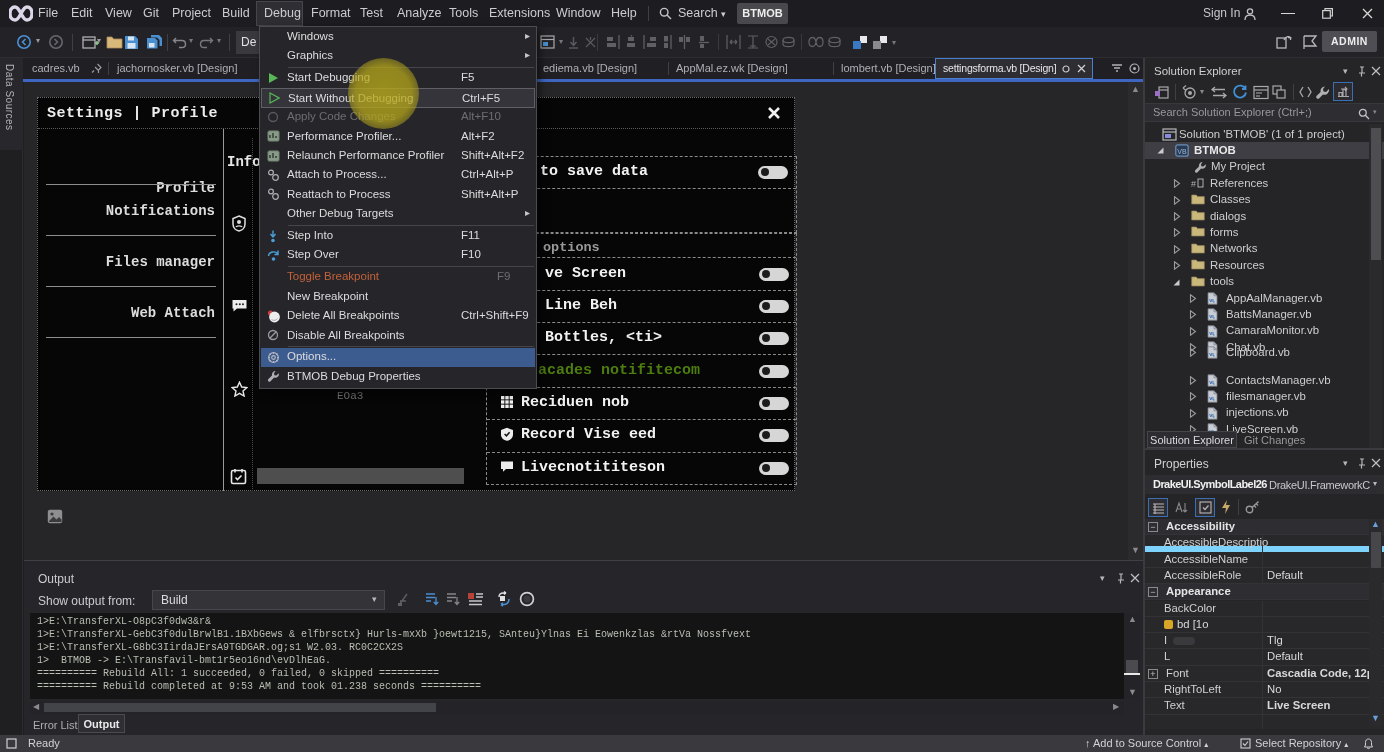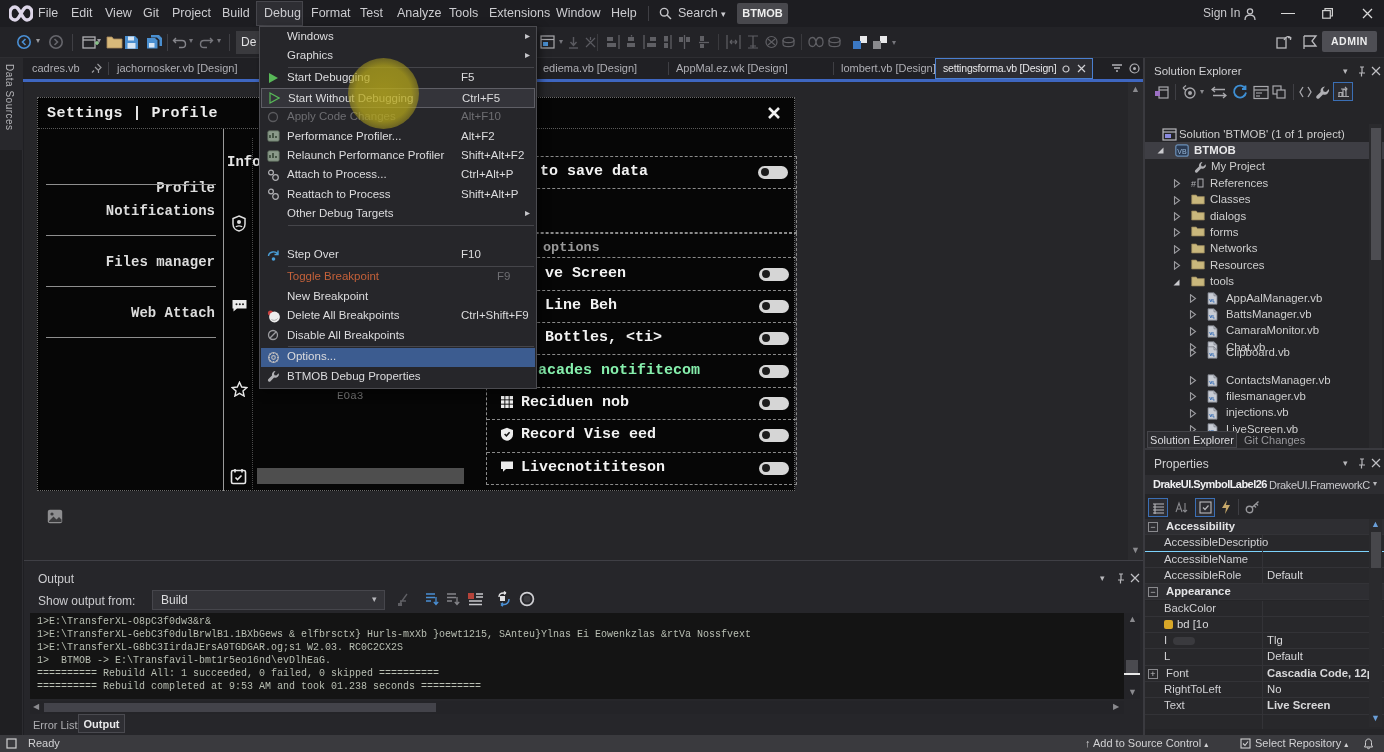--- a/index.html
+++ b/index.html
@@ -286,21 +286,21 @@
       <div class="ab" style="left:0px;top:23px;width:309px;height:0;border-top:1px dashed #8a8a8a;"></div>
       <div class="ab" style="left:0px;top:56px;width:309px;height:0;border-top:1px dashed #8a8a8a;"></div>
       <div class="ab" style="left:0px;top:88px;width:309px;height:0;border-top:1px dashed #8a8a8a;"></div>
       <div class="ab" style="left:0px;top:120px;width:309px;height:0;border-top:1px dashed #8a8a8a;"></div>
       <div class="ab" style="left:0px;top:153px;width:309px;height:0;border-top:1px dashed #8a8a8a;"></div>
       <div class="ab" style="left:0px;top:185px;width:309px;height:0;border-top:1px dashed #8a8a8a;"></div>
       <div class="ab" style="left:0px;top:218px;width:309px;height:0;border-top:1px dashed #8a8a8a;"></div>
       <div class="ab mono" style="left:58px;top:31px;color:#f2f2f2;font-size:15px;font-weight:bold;">ve Screen</div>
       <div class="ab mono" style="left:58px;top:63px;color:#f2f2f2;font-size:15px;font-weight:bold;">Line Beh</div>
       <div class="ab mono" style="left:58px;top:95px;color:#f2f2f2;font-size:15px;font-weight:bold;">Bottles, &lt;ti&gt;</div>
-      <div class="ab mono" style="left:51px;top:128px;color:#86efac;font-size:15px;font-weight:bold;">acades notifitecom</div>
+      <div class="ab mono" style="left:51px;top:128px;color:#4d7c0f;font-size:15px;font-weight:bold;">acades notifitecom</div>
       <div class="ab mono" style="left:34px;top:160px;color:#f2f2f2;font-size:15px;font-weight:bold;">Reciduen nob</div>
       <div class="ab mono" style="left:34px;top:192px;color:#f2f2f2;font-size:15px;font-weight:bold;">Record Vise eed</div>
       <div class="ab mono" style="left:34px;top:225px;color:#f2f2f2;font-size:15px;font-weight:bold;">Livecnotititeson</div>
       <svg class="ab" style="left:13px;top:161px" width="14" height="14" viewBox="0 0 14 14">
             <g fill="#ececec">
               <rect x="1" y="1" width="3.4" height="3.4"></rect>
               <rect x="5.3" y="1" width="3.4" height="3.4"></rect>
               <rect x="9.6" y="1" width="3.4" height="3.4"></rect>
               <rect x="1" y="5.3" width="3.4" height="3.4"></rect>
               <rect x="5.3" y="5.3" width="3.4" height="3.4"></rect>
@@ -480,20 +480,28 @@
           <path d="M10 1.5 a4.5 4.5 0 0 0 -4.4 5.6 L1.5 11 a1.8 1.8 0 0 0 2.5 2.5 L8 9.4 A4.5 4.5 0 0 0 14 4 L11 7 L8.5 6.5 L8 4 Z" fill="#b0b0b4"></path>
         </svg>
     <div class="ab" style="left:188px;top:0px;width:20px;height:19px;border:1px solid #3b6fb5;background:#2b2b30;">
           <svg style="position:absolute;left:3px;top:3px" width="13" height="12" viewBox="0 0 13 12">
             <path d="M1 10.5 h11 M2 10.5 v-4 h3 v4 M6 10.5 v-7 h3 v7" stroke="#a8a8ac" stroke-width="1.2" fill="none"></path>
             <path d="M4 3 h6 M8 1 l2 2 -2 2" stroke="#a8a8ac" stroke-width="1.1" fill="none"></path>
           </svg>
         </div>
   </div>
 
+  <div class="ab" style="left:0px;top:45px;width:239px;height:19px;background:#2e2e32;border-top:1px solid #38383c;border-bottom:1px solid #38383c;">
+    <div class="ab" style="left:8px;top:2px;color:#98989c;font-size:11px;">Search Solution Explorer (Ctrl+;)</div>
+    <svg class="ab" style="left:213px;top:4px" width="12" height="12" viewBox="0 0 12 12">
+          <circle cx="4.8" cy="4.8" r="3.4" fill="none" stroke="#c4c4c8" stroke-width="1.3"></circle>
+          <line x1="7.3" y1="7.3" x2="11" y2="11" stroke="#c4c4c8" stroke-width="1.3"></line>
+        </svg>
+    <span class="ab" style="left:228px;top:4px;color:#8a8a8e;font-size:7px;">▾</span>
+  </div>
 
   <div class="ab" id="setree" style="left:0px;top:68px;width:239px;height:362px;overflow:hidden;font-size:11.4px;color:#cecece;">
         <div class="ab" style="left:0;top:0.0px;width:239px;height:16.4px;">
           <span class="ab" style="left:17px;top:2px;"><svg width="15" height="13" viewBox="0 0 15 13">
               <rect x="1" y="1" width="13" height="11" fill="none" stroke="#b8b8bc" stroke-width="1.2"></rect>
               <line x1="1" y1="4" x2="14" y2="4" stroke="#b8b8bc" stroke-width="1.2"></line>
               <rect x="3" y="6" width="6" height="4" fill="#8a8adf"></rect>
             </svg></span>
           <span class="ab" style="left:34px;top:1.5px;">Solution 'BTMOB' (1 of 1 project)</span>
         </div>
@@ -721,21 +729,21 @@
     <svg class="ab" style="left:100px;top:50px" width="16" height="14" viewBox="0 0 16 14">
           <circle cx="4.5" cy="9.5" r="3.2" fill="none" stroke="#98989c" stroke-width="1.4"></circle>
           <path d="M7 7.5 L13.5 1.5 M11 3.5 l2 2 M9 5.5 l2 2" stroke="#98989c" stroke-width="1.4" fill="none"></path>
         </svg>
 
     <div class="ab" id="pgrid" style="left: 0px; top: 69px; width: 239px; height: 210px; overflow: hidden; font-size: 11.3px;">
           <div class="ab" style="left:0;top:0.0px;width:239px;height:16.3px;background:#2e2e32;border-bottom:1px solid #333337;">
             <div class="ab" style="left:3px;top:3px;width:10px;height:10px;border:1px solid #8a8a8e;color:#c0c0c4;font-size:9px;line-height:8px;text-align:center;">−</div>
             <span class="ab" style="left:21px;top:1px;color:#e4e4e6;font-weight:bold;">Accessibility</span>
           </div>
-          <div class="ab" style="left:0;top:16.3px;width:239px;height:16.3px;background:#28282b;border-bottom:1px solid #7dd3fc;">
+          <div class="ab" style="left:0;top:16.3px;width:239px;height:16.3px;background:#28282b;border-bottom:6px solid #7dd3fc;">
             <div class="ab" style="left:117px;top:0;width:1px;height:16.3px;background:#333337;"></div>
             <span class="ab" style="left:19px;top:1px;color:#d0d0d3;">AccessibleDescriptio</span>
           </div>
           <div class="ab" style="left:0;top:32.6px;width:239px;height:16.3px;background:#28282b;border-bottom:1px solid #333337;">
             <div class="ab" style="left:117px;top:0;width:1px;height:16.3px;background:#333337;"></div>
             <span class="ab" style="left:19px;top:1px;color:#d0d0d3;">AccessibleName</span>
           </div>
           <div class="ab" style="left:0;top:48.9px;width:239px;height:16.3px;background:#28282b;border-bottom:1px solid #333337;">
             <div class="ab" style="left:117px;top:0;width:1px;height:16.3px;background:#333337;"></div>
             <span class="ab" style="left:19px;top:1px;color:#d0d0d3;">AccessibleRole</span>
@@ -856,20 +864,28 @@
             <circle cx="8.5" cy="8.5" r="2.8" fill="none" stroke="#b0b0b4" stroke-width="1.2"></circle>
           </svg></span>
         <span class="ab" style="left:26px;top:2.5px;color:#dcdcde;">Reattach to Process</span>
         <span class="ab" style="left:200px;top:2.5px;color:#dcdcde;">Shift+Alt+P</span>
       </div>
       <div class="ab" style="left:1px;top:177.6px;width:274px;height:19.4px;">
         <span class="ab" style="left:26px;top:2.5px;color:#dcdcde;">Other Debug Targets</span>
         <span class="ab" style="left:264px;top:2px;color:#c8c8cc;font-size:10px;">▸</span>
       </div>
       <div class="ab" style="left:28px;top:197.50000000000003px;width:246px;height:0;border-top:1px solid #45454a;"></div>
+      <div class="ab" style="left:1px;top:199.5px;width:274px;height:19.4px;">
+        <span class="ab" style="left:6px;top:3.2px;"><svg width="12" height="13" viewBox="0 0 12 13">
+            <path d="M6 0.5 v6 M3.5 4 L6 7 L8.5 4" stroke="#4a9fd8" stroke-width="1.4" fill="none"></path>
+            <circle cx="6" cy="10.5" r="1.8" fill="#4a9fd8"></circle>
+          </svg></span>
+        <span class="ab" style="left:26px;top:2.5px;color:#dcdcde;">Step Into</span>
+        <span class="ab" style="left:200px;top:2.5px;color:#dcdcde;">F11</span>
+      </div>
       <div class="ab" style="left:1px;top:218.9px;width:274px;height:19.4px;">
         <span class="ab" style="left:6px;top:3.2px;"><svg width="13" height="12" viewBox="0 0 13 12">
             <path d="M1.5 7 A5 4.5 0 0 1 11 5.5 M11 1.5 V5.5 H7.5" stroke="#4a9fd8" stroke-width="1.4" fill="none"></path>
             <circle cx="6.5" cy="10" r="1.8" fill="#4a9fd8"></circle>
           </svg></span>
         <span class="ab" style="left:26px;top:2.5px;color:#dcdcde;">Step Over</span>
         <span class="ab" style="left:200px;top:2.5px;color:#dcdcde;">F10</span>
       </div>
       <div class="ab" style="left:28px;top:238.80000000000004px;width:246px;height:0;border-top:1px solid #45454a;"></div>
       <div class="ab" style="left:1px;top:240.8px;width:274px;height:19.4px;">

